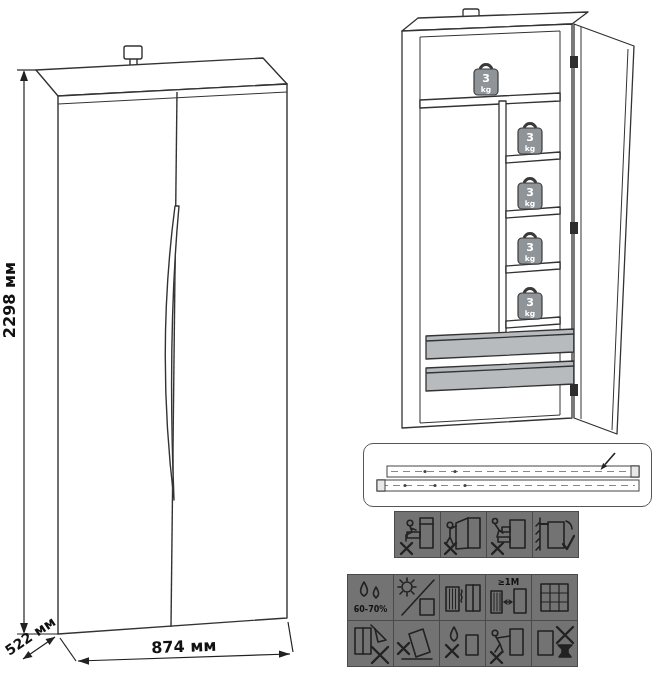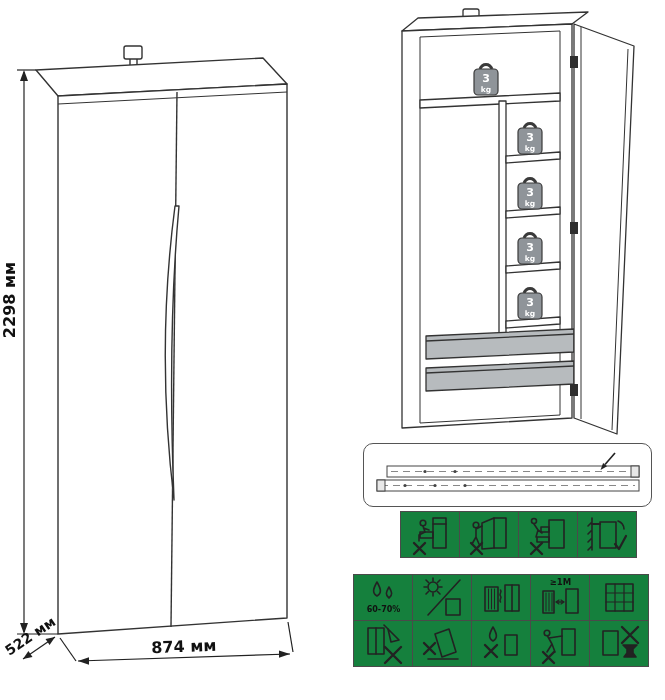--- a/index.html
+++ b/index.html
@@ -7,24 +7,24 @@
     position:relative;width:665px;height:700px;background:#fff;overflow:hidden;
     font-family:"DejaVu Sans",sans-serif;color:#111;
   }
   .abs{position:absolute;}
   .slide-box{
     position:absolute;border:1.5px solid #555;border-radius:10px;background:#fff;
     display:flex;align-items:center;justify-content:center;box-sizing:border-box;
   }
   .icon-row{position:absolute;display:flex;}
   .cell{
-    width:60px;height:47px;border:1px solid #4a4a4a;background:#15803d;box-sizing:border-box;
+    width:47px;height:47px;border:1px solid #4a4a4a;background:#737373;box-sizing:border-box;
     display:flex;align-items:center;justify-content:center;margin-left:-1px;
   }
-  .cell:first-child{margin-left:6px;}
+  .cell:first-child{margin-left:0;}
   .pg{stroke:#222;fill:none;stroke-width:1.6;stroke-linecap:round;stroke-linejoin:round;}
   text{font-family:"DejaVu Sans",sans-serif;}
 </style>
 </head>
 <body>
 
 <div class="page">
 
   <svg class="abs" style="left:0;top:0" width="665" height="700" viewBox="0 0 665 700">
 

